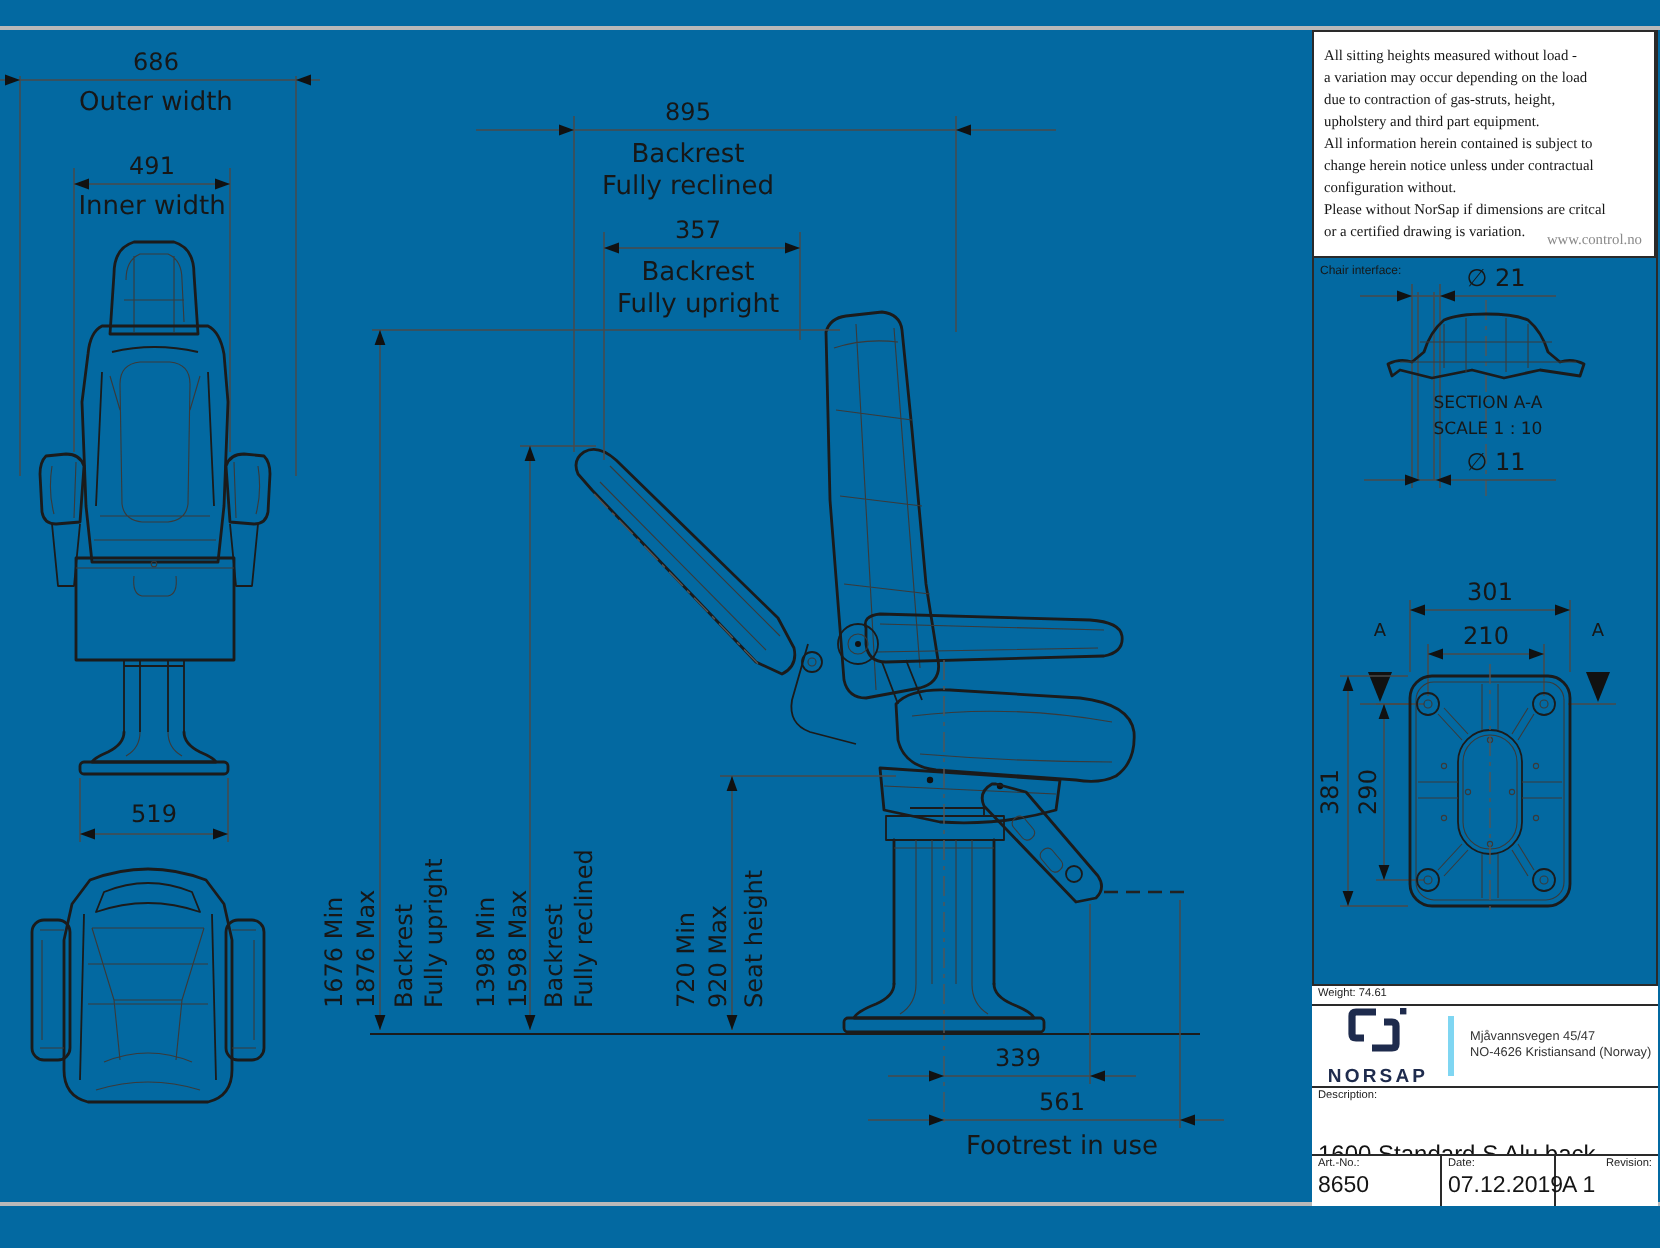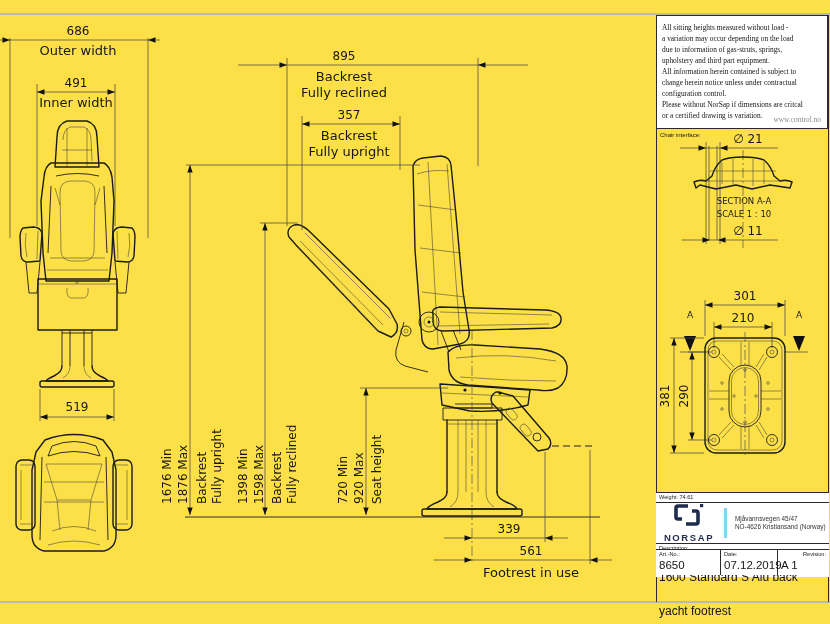--- a/index.html
+++ b/index.html
@@ -1,16 +1,16 @@
 <!DOCTYPE html>
 <html><head>
 <meta charset="utf-8">
 <style>
   html,body{margin:0;padding:0;background:#fff;}
-  .sheet{position:relative;width:830px;height:624px;background:#fde047;overflow:hidden;
+  .sheet{position:relative;width:830px;height:624px;background:#0369a1;overflow:hidden;
          font-family:"Liberation Sans",sans-serif;color:#151515;}
   .rule{position:absolute;left:0;width:830px;height:2px;background:#b9b9b9;}
   .panel-border{position:absolute;background:#2a2a2a;}
   svg{position:absolute;left:0;top:0;}
   svg text{fill:#171717;}
   .dim{font:12px "DejaVu Sans",sans-serif;text-anchor:middle;}
   .lbl{font:13px "DejaVu Sans",sans-serif;text-anchor:middle;}
   .rot{font:12px "DejaVu Sans",sans-serif;}
   .rotm{font:12px "DejaVu Sans",sans-serif;text-anchor:middle;}
   .sm{font:8.5px "DejaVu Sans",sans-serif;text-anchor:middle;}
@@ -30,21 +30,21 @@
   .tb{position:absolute;left:656px;width:173px;box-sizing:border-box;border-top:1px solid #2a2a2a;background:#fff;}
   .tb-label{font-size:5.6px;color:#222;padding:1px 0 0 3px;}
   .weight{top:492px;height:10px;}
   .logo-row{top:502px;height:41px;display:flex;align-items:center;}
   .logo-box{width:66px;text-align:center;}
   .brand{font-size:9.5px;font-weight:bold;letter-spacing:1.6px;color:#1e2b4d;margin-top:1px;}
   .cyan-div{width:3px;height:30px;background:#7fd6f2;margin:0 8px 0 2px;}
   .addr{font-size:6.4px;line-height:8.5px;color:#333;}
   .desc{top:543px;height:34px;}
   .desc-text{font-size:12px;line-height:13.5px;padding-left:3px;color:#111;margin-top:20px;}
-  .botrow{top:549px;height:26px;display:flex;}
+  .botrow{top:577px;height:26px;display:flex;}
   .cell{border-right:1px solid #2a2a2a;box-sizing:border-box;height:100%;}
   .cell:last-child{border-right:none;}
   .cell .val{font-size:11.5px;padding:2px 0 0 3px;}
   .cell.right .tb-label{text-align:right;padding-right:3px;}
   .cell.right .val{padding-right:3px;}
 </style>
 </head>
 <body>
 
 <div class="sheet">
@@ -279,25 +279,25 @@
         <circle class="det" cx="768" cy="383" r="1.3"></circle>
       <circle class="det" cx="722" cy="409" r="1.3"></circle>
         <circle class="det" cx="768" cy="409" r="1.3"></circle>
       <path class="cl" d="M745,332 V458"></path>
     </g>
   </svg>
 
   <div class="notes">
     <div>All sitting heights measured without load -</div>
     <div>a variation may occur depending on the load</div>
-    <div>due to information of gas-struts, springs,</div>
+    <div>due to contraction of gas-struts, height,</div>
     <div>upholstery and third part equipment.</div>
     <div>All information herein contained is subject to</div>
     <div>change herein notice unless under contractual</div>
-    <div>configuration control.</div>
+    <div>configuration without.</div>
     <div>Please without NorSap if dimensions are critcal</div>
     <div>or a certified drawing is variation.</div>
     <div class="website">www.control.no</div>
   </div>
 
   <div class="tb weight">
     <div class="tb-label">Weight: 74.61</div>
   </div>
 
   <div class="tb logo-row">
@@ -312,21 +312,20 @@
     <div class="cyan-div"></div>
     <div class="addr">
       <div>Mjåvannsvegen 45/47</div>
       <div>NO-4626  Kristiansand (Norway)</div>
     </div>
   </div>
 
   <div class="tb desc">
     <div class="tb-label">Description:</div>
     <div class="desc-text">1600 Standard S Alu back</div>
-    <div class="desc-text">yacht footrest</div>
   </div>
 
   <div class="tb botrow">
     <div class="cell" style="width:65px">
       <div class="tb-label">Art.-No.:</div>
       <div class="val">8650</div>
     </div>
     <div class="cell" style="width:57px">
       <div class="tb-label">Date:</div>
       <div class="val">07.12.2019</div>

